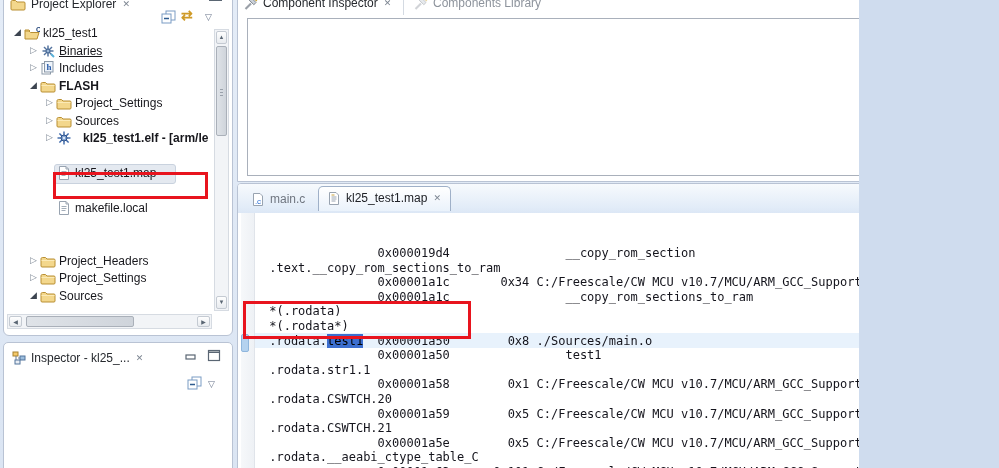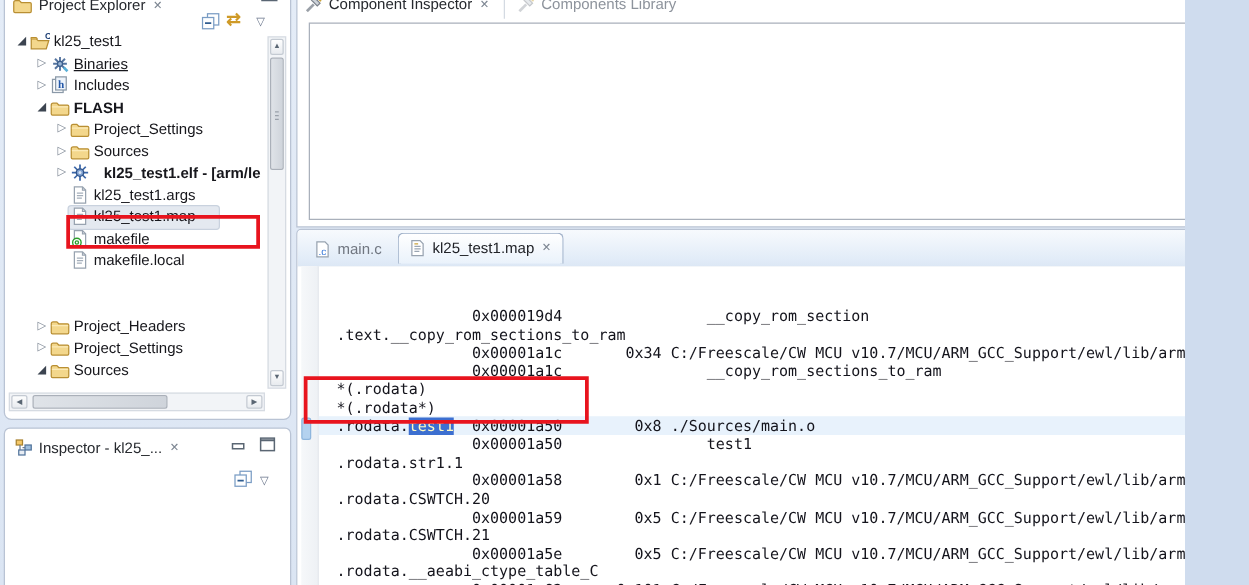--- a/index.html
+++ b/index.html
@@ -1,16 +1,16 @@
 <!DOCTYPE html>
 <html><head>
 <meta charset="utf-8">
 <style>
   html,body{margin:0;padding:0;background:#cfdcee;}
-  #app{position:relative;width:948px;height:468px;overflow:hidden;
+  #app{position:relative;width:859px;height:468px;overflow:hidden;
        background:linear-gradient(180deg,#e4ecf7 0%,#dbe5f3 100%);
        font-family:"Liberation Sans",sans-serif;font-size:12px;color:#1c1c22;}
   .panel{position:absolute;background:#fff;border:1px solid #b9c3d4;box-sizing:border-box;}
   #explorer-panel{left:3px;top:-6px;width:230px;height:342px;border-radius:3px 3px 6px 6px;overflow:hidden;}
   #components-panel{left:3px;top:342px;width:230px;height:130px;border-radius:5px 5px 0 0;overflow:hidden;}
   #inspector-panel{left:237px;top:-8px;width:766px;height:190px;border-radius:3px 0 0 0;overflow:hidden;}
   #editor-panel{left:237px;top:183px;width:766px;height:289px;border-radius:4px 0 0 0;overflow:hidden;}
 
   .viewtab{position:absolute;display:flex;align-items:center;gap:5px;white-space:nowrap;}
   .viewtab .lbl{color:#26292e;}
@@ -53,21 +53,21 @@
   .edtab .lbl{color:#202227;}
   .edtab.inactive .lbl{color:#707680;}
 
   #editor-body{position:absolute;left:0;top:29px;right:0;bottom:0;background:#fff;}
   #gutter{position:absolute;left:3px;top:0;width:13px;bottom:0;background:linear-gradient(90deg,#f6f8fa,#eef1f5);border-right:1px solid #e0e4ea;}
   #gutter-marker{position:absolute;left:0px;top:121px;width:6px;height:16px;background:#b4d2ef;border:1px solid #8fb6dd;border-radius:2px;}
   #current-line{position:absolute;left:17px;right:0;top:120px;height:15px;background:#e8f2fc;}
   #code{position:absolute;left:24px;top:33px;right:0;bottom:0;
         font-family:"DejaVu Sans Mono","Liberation Mono",monospace;font-size:12px;color:#14141c;}
   .code-line{height:14.6px;line-height:14.6px;white-space:pre;position:relative;z-index:2;}
-  .code-sel{background:#3c6fd0;color:#fef9c3;}
+  .code-sel{background:#3c6fd0;color:#000000;}
 
   .red-box{position:absolute;border:3px solid #e8141e;box-sizing:border-box;z-index:10;}
   #red-box-tree{left:53px;top:172px;width:155px;height:27px;}
   #red-box-code{left:243px;top:301px;width:228px;height:38px;}
 
   svg{display:block;}
   .cutbtn{position:absolute;border:1px solid #5a6673;background:transparent;box-sizing:border-box;}
 </style>
 </head>
 <body>
@@ -174,51 +174,30 @@
                 <line x1="1.5" y1="8" x2="14.5" y2="8"></line>
                 <line x1="3.4" y1="3.4" x2="12.6" y2="12.6"></line>
                 <line x1="12.6" y1="3.4" x2="3.4" y2="12.6"></line>
               </g>
               <circle cx="8" cy="8" r="3" fill="#7d9fd0" stroke="#2e5288"></circle>
               <circle cx="8" cy="8" r="1.2" fill="#dce8f6"></circle>
             </svg>
           </span>
           <span class="tlabel" style="left: 79px; font-weight: bold;">kl25_test1.elf - [arm/le</span>
         </div>
-        <div class="tree-row" style="top: 152.5px;">
+        <div class="tree-row" style="top: 170px;">
+          <span class="selpill" style="left: 50px; width: 120px;"></span>
           <span class="ticon" style="left: 52px;">
             <svg width="16" height="16" viewBox="0 0 16 16">
               <path d="M3.5 1.5 H10 L12.5 4 V14.5 H3.5 Z" fill="#fff" stroke="#98a3b0"></path>
               <path d="M10 1.5 V4 H12.5" fill="none" stroke="#98a3b0"></path>
               <path d="M5.5 6.5 h5 M5.5 8.5 h5 M5.5 10.5 h4" stroke="#a4aeba"></path>
             </svg>
           </span>
-          <span class="tlabel" style="left: 71px;">kl25_test1.args</span>
-        </div>
-        <div class="tree-row" style="top: 170px;">
-          <span class="selpill" style="left: 50px; width: 120px;"></span>
-          <span class="ticon" style="left: 52px;">
-            <svg width="16" height="16" viewBox="0 0 16 16">
-              <path d="M3.5 1.5 H10 L12.5 4 V14.5 H3.5 Z" fill="#fff" stroke="#98a3b0"></path>
-              <path d="M10 1.5 V4 H12.5" fill="none" stroke="#98a3b0"></path>
-              <path d="M5.5 6.5 h5 M5.5 8.5 h5 M5.5 10.5 h4" stroke="#a4aeba"></path>
-            </svg>
-          </span>
           <span class="tlabel" style="left: 71px;">kl25_test1.map</span>
-        </div>
-        <div class="tree-row" style="top: 187.5px;">
-          <span class="ticon" style="left: 52px;">
-            <svg width="16" height="16" viewBox="0 0 16 16">
-              <path d="M3.5 1.5 H10 L12.5 4 V14.5 H3.5 Z" fill="#fff" stroke="#98a3b0"></path>
-              <path d="M10 1.5 V4 H12.5" fill="none" stroke="#98a3b0"></path>
-              <circle cx="5.5" cy="11" r="3.4" fill="#fff" stroke="#2c9e2c" stroke-width="1.1"></circle>
-              <circle cx="5.5" cy="11" r="1.3" fill="none" stroke="#2c9e2c" stroke-width="1.1"></circle>
-            </svg>
-          </span>
-          <span class="tlabel" style="left: 71px;">makefile</span>
         </div>
         <div class="tree-row" style="top: 205px;">
           <span class="ticon" style="left: 52px;">
             <svg width="16" height="16" viewBox="0 0 16 16">
               <path d="M3.5 1.5 H10 L12.5 4 V14.5 H3.5 Z" fill="#fff" stroke="#98a3b0"></path>
               <path d="M10 1.5 V4 H12.5" fill="none" stroke="#98a3b0"></path>
               <path d="M5.5 6.5 h5 M5.5 8.5 h5 M5.5 10.5 h4" stroke="#a4aeba"></path>
             </svg>
           </span>
           <span class="tlabel" style="left: 71px;">makefile.local</span>

